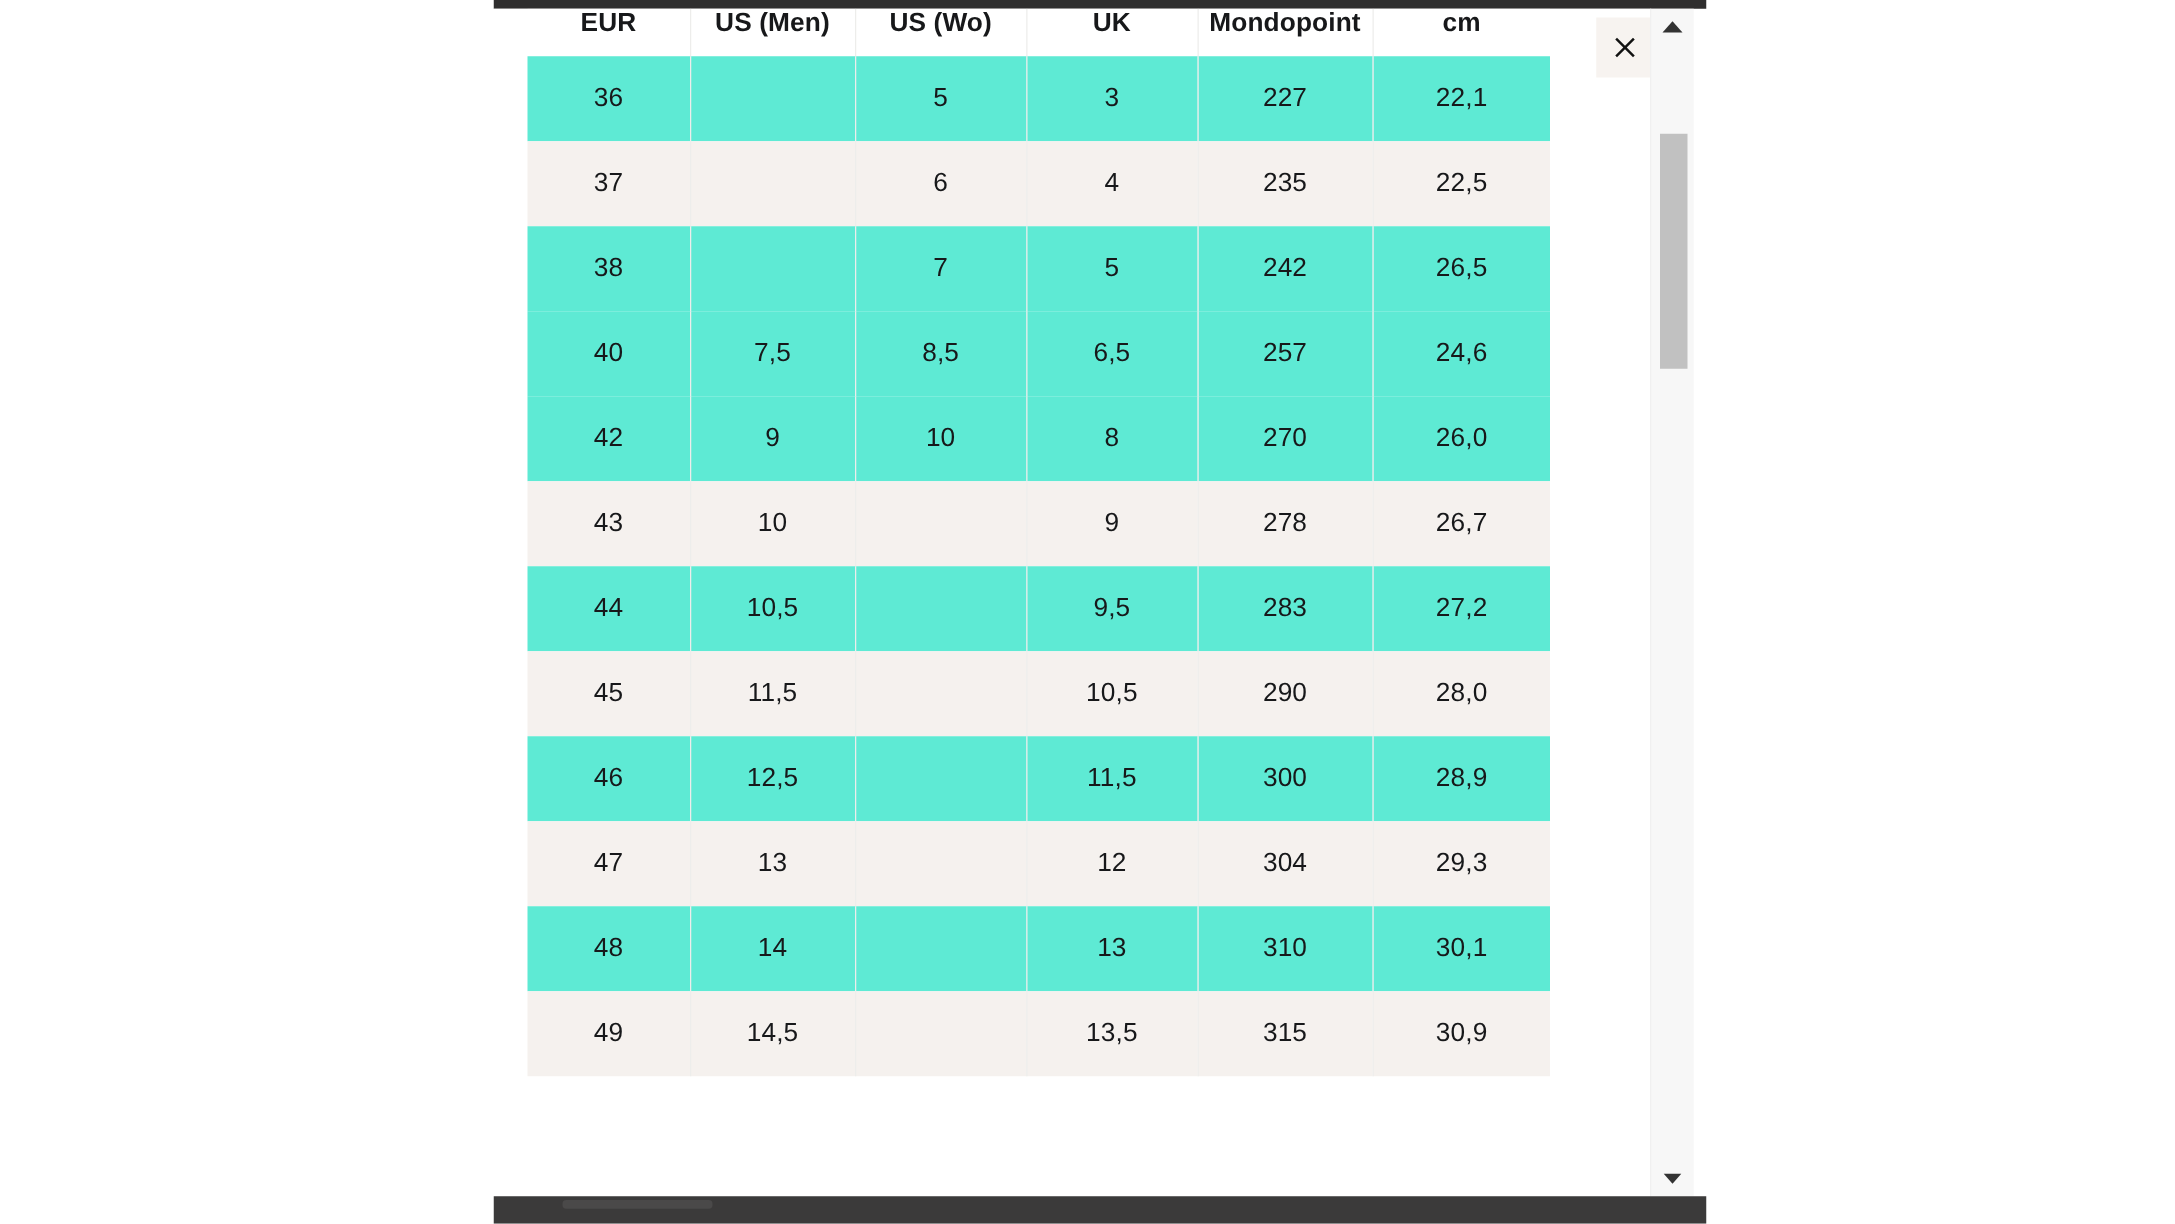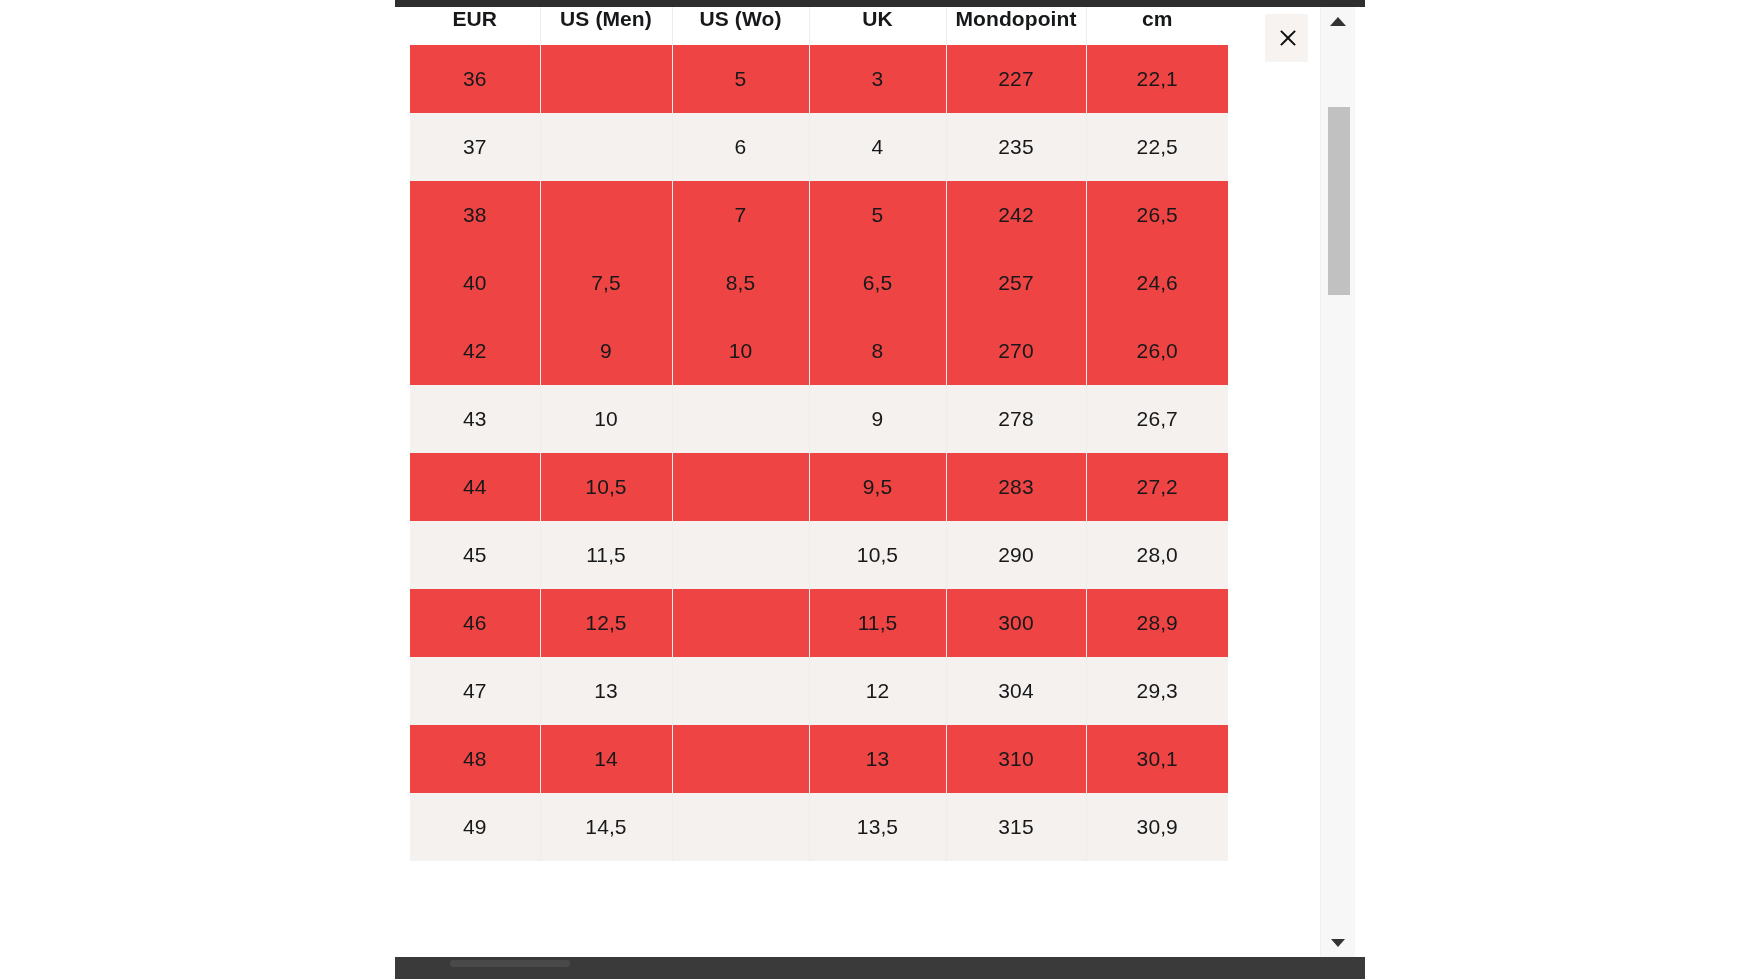--- a/index.html
+++ b/index.html
@@ -44,21 +44,21 @@
     top: 3px;
     width: 120px;
     height: 7px;
     background: #4a4949;
     border-radius: 3px;
   }
 
   
   .modal {
     position: absolute;
-    left: 383px;
+    left: 395px;
     top: 7px;
     width: 925px;
     height: 950px;
     background: #ffffff;
     overflow: hidden;
   }
 
   
   .size-table {
     position: absolute;
@@ -92,21 +92,21 @@
   .size-table td {
     font-size: 21px;
     color: #17181a;
     text-align: center;
     height: 66px;
     border-right: 1px solid #ededeb;
     letter-spacing: 0.1px;
   }
   .size-table td:last-child { border-right: none; }
 
-  .size-table tbody tr.odd  td { background: #ef4444; }
+  .size-table tbody tr.odd  td { background: #5eead4; }
   .size-table tbody tr.even td { background: #f5f1ee; }
 
   
   .muted { color: #97918d; }
 
   
   .close-btn {
     position: absolute;
     left: 882px;
     top: 7px;

